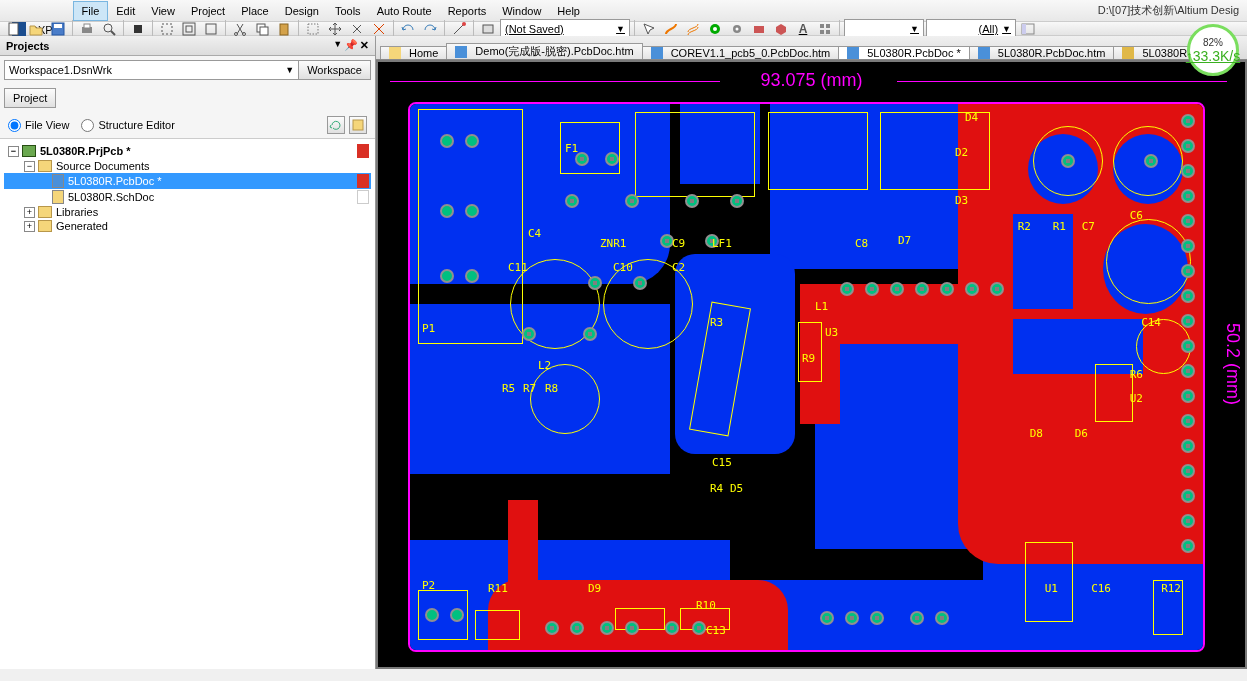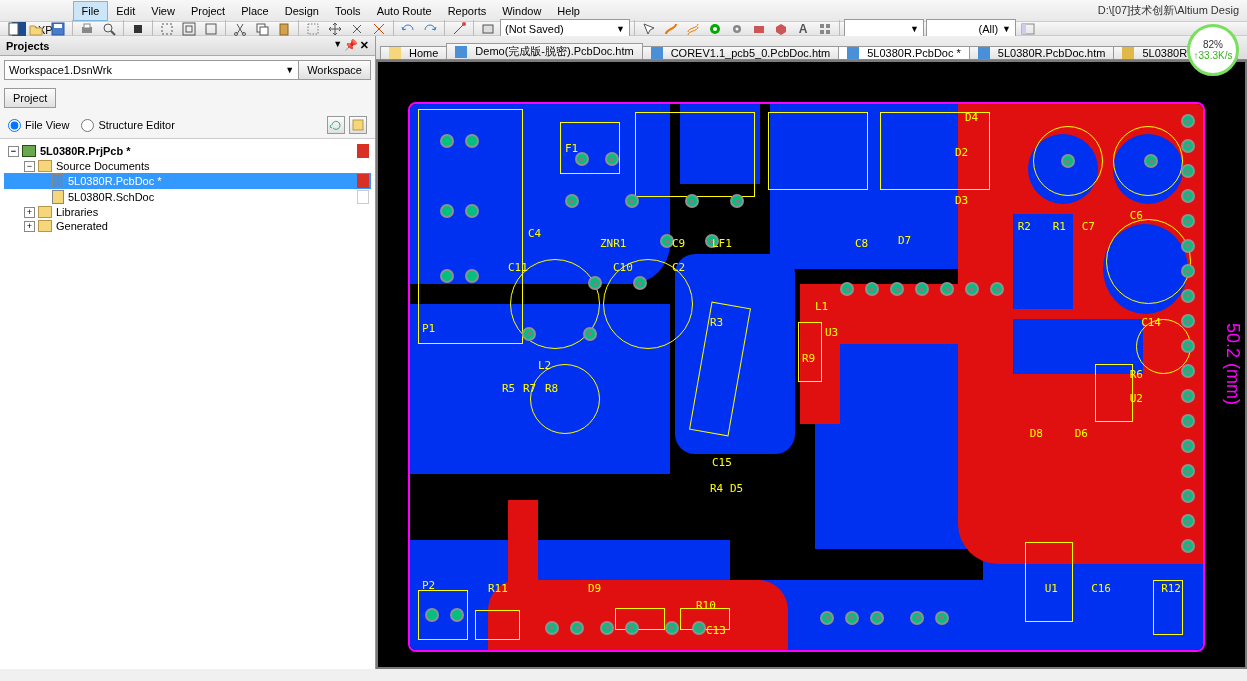--- a/index.html
+++ b/index.html
@@ -3,21 +3,21 @@
 <meta charset="utf-8">
 <style>
 * { margin: 0; padding: 0; box-sizing: border-box; font-family: Tahoma, sans-serif; font-size: 11px; }
 body { background: #f0f0f0; width: 1247px; height: 681px; overflow: hidden; position: relative; }
 .menubar { background: linear-gradient(#f8f8f8,#e8e8e8); height: 22px; display: flex; align-items: center; border-bottom: 1px solid #ccc; padding-left: 4px; }
 .menubar .logo { display: flex; align-items: flex-end; padding: 0 8px; margin-top: 36px; }
 .menubar .logo-icon { width: 14px; height: 14px; background: #1a4d8f; margin-right: 4px; }
 .menubar .menu-item { padding: 3px 8px; cursor: pointer; }
 .menubar .menu-item.active { background: #cde6f7; border: 1px solid #7ab6e0; }
 .path-display { margin-left: auto; padding-right: 8px; color: #333; }
-.toolbar { background: linear-gradient(#f8f8f8,#e4e4e4); height: 14px; display: flex; align-items: center; border-bottom: 1px solid #ccc; padding: 0 4px; gap: 2px; }
+.toolbar { background: linear-gradient(#f8f8f8,#e4e4e4); height: 14px; display: flex; align-items: center; border-bottom: 1px solid #ccc; padding: 0 4px; gap: 2px; text-decoration: underline; }
 .tool-btn { width: 20px; height: 20px; display: flex; align-items: center; justify-content: center; cursor: pointer; border: 1px solid transparent; }
 .tool-sep { width: 1px; height: 18px; background: #bbb; margin: 0 2px; }
 .combo { height: 20px; border: 1px solid #999; background: #fff; padding: 0 4px; display: flex; align-items: center; min-width: 130px; }
 .combo.small { min-width: 70px; }
 .main { display: flex; height: calc(100% - 48px); }
 .panel { width: 376px; background: #f5f5f5; border-right: 1px solid #999; display: flex; flex-direction: column; }
 .panel-header { background: linear-gradient(#f0f0f0,#dcdcdc); padding: 3px 6px; font-weight: bold; display: flex; align-items: center; border-bottom: 1px solid #aaa; }
 .panel-header .controls { margin-left: auto; display: flex; gap: 2px; }
 .panel-row { display: flex; padding: 4px; gap: 4px; align-items: center; }
 .panel-row input[type=text] { flex: 1; height: 20px; border: 1px solid #999; padding: 0 4px; background: #fff; }
@@ -53,21 +53,21 @@
 .pcb-dim-v { position: absolute; color: #ff00ff; font-size: 18px; right: 2px; top: 0; bottom: 0; writing-mode: vertical-rl; display: flex; align-items: center; justify-content: center; }
 .pcb-board { position: absolute; left: 30px; top: 40px; right: 40px; bottom: 15px; border: 2px solid #ff00ff; border-radius: 8px; overflow: hidden; }
 .copper-top { position: absolute; background: #e01010; }
 .copper-bot { position: absolute; background: #0030f0; }
 .silk { position: absolute; border: 1px solid #ffff00; }
 .pad { position: absolute; width: 14px; height: 14px; border-radius: 50%; background: #00c080; border: 2px solid #909090; }
 .pad.h { background: radial-gradient(#808080 35%, #00c080 36%); }
 .designator { position: absolute; color: #ffff00; font-size: 11px; font-family: monospace; pointer-events: none; }
 .speed-badge { position: absolute; right: 8px; top: 24px; width: 52px; height: 52px; border-radius: 50%; background: #fff; border: 3px solid #7ade5e; display: flex; flex-direction: column; align-items: center; justify-content: center; z-index: 10; }
 .speed-badge .pct { font-size: 10px; color: #333; }
-.speed-badge .rate { font-size: 10px; color: #3ab020; }
+.speed-badge .rate { font-size: 14px; color: #3ab020; text-decoration: underline; }
 svg.ico { width: 14px; height: 14px; }
 </style>
 </head>
 <body>
 
 <div class="menubar">
   <div class="logo">
     <div class="logo-icon"></div>
     <span>DXP</span>
     <span style="margin-left:3px;font-size:9px">▼</span>
@@ -377,20 +377,21 @@
           <div class="tab-icon"></div>
           <span>5L0380R.PcbDoc.htm</span>
         </div>
       <div class="tab">
           <div class="tab-icon sch"></div>
           <span>5L0380R.SchDoc</span>
         </div>
     </div>
 
     <div class="pcb-canvas">
+      <div class="pcb-dim-h">93.075 (mm)</div>
       <div class="pcb-dim-v">50.2 (mm)</div>
 
       <div class="pcb-board">
 
         <div class="copper-bot" style="left:0;top:0;width:260px;height:180px;border-radius:0 0 40px 0"></div>
         <div class="copper-bot" style="left:0;top:200px;width:260px;height:170px"></div>
         <div class="copper-bot" style="left:0;bottom:0;width:320px;height:110px"></div>
         <div class="copper-bot" style="left:160px;top:10px;width:90px;height:90px"></div>
         <div class="copper-bot" style="left:270px;top:0;width:80px;height:80px"></div>
         <div class="copper-bot" style="left:360px;top:0;width:220px;height:165px"></div>

